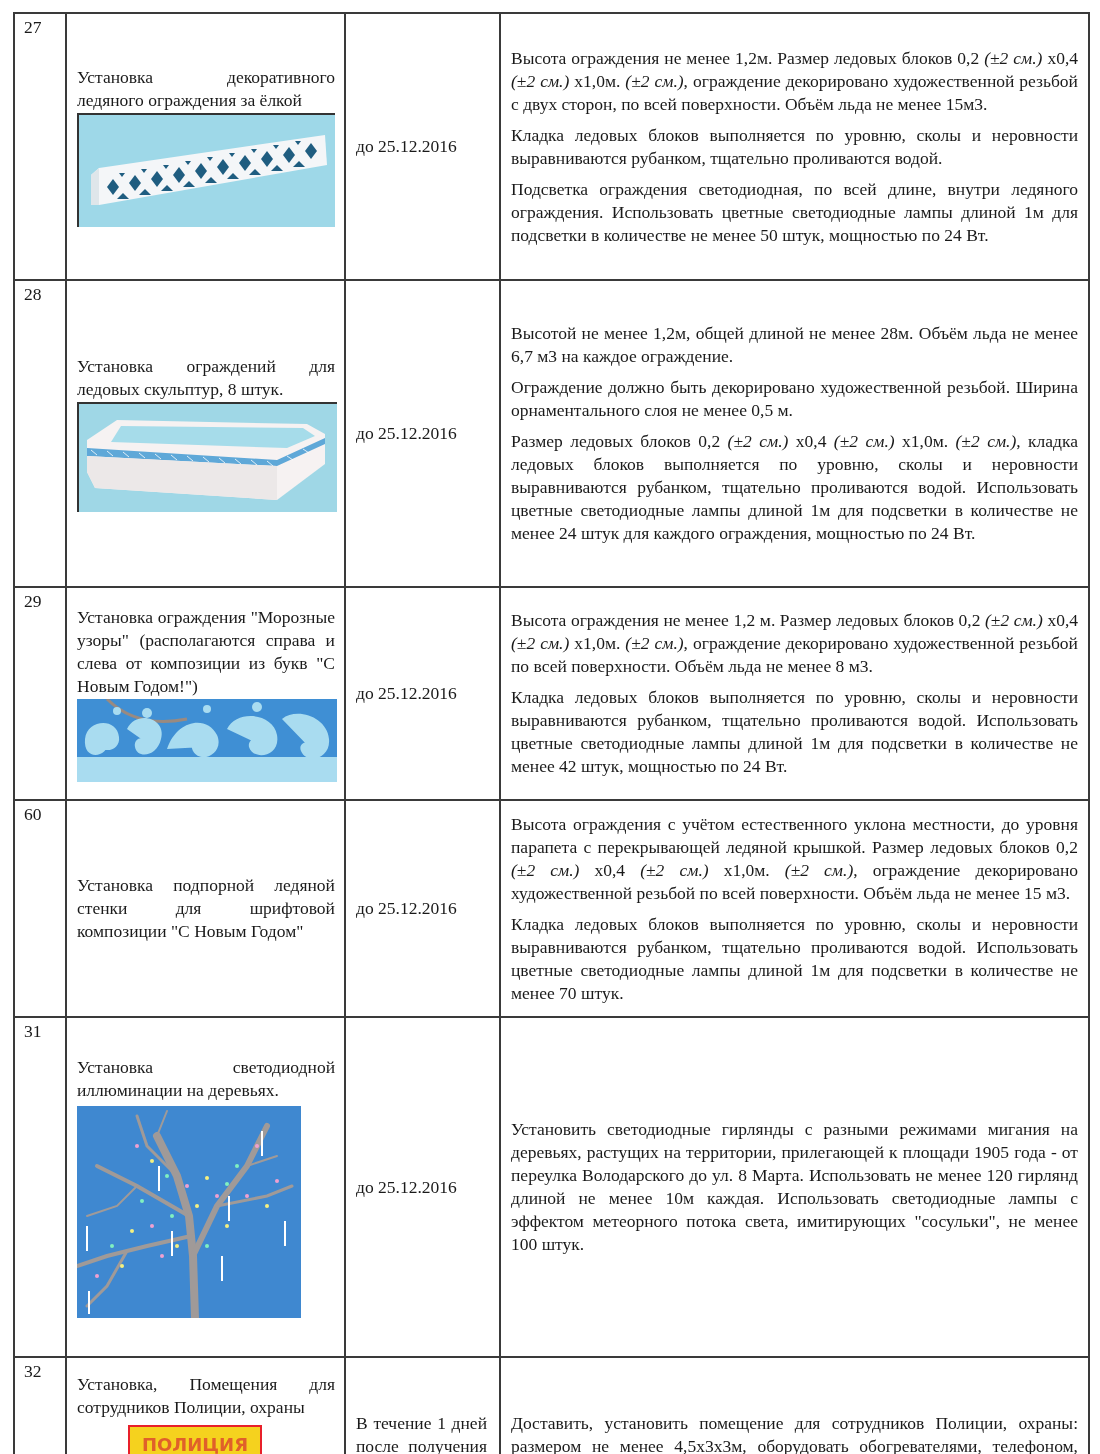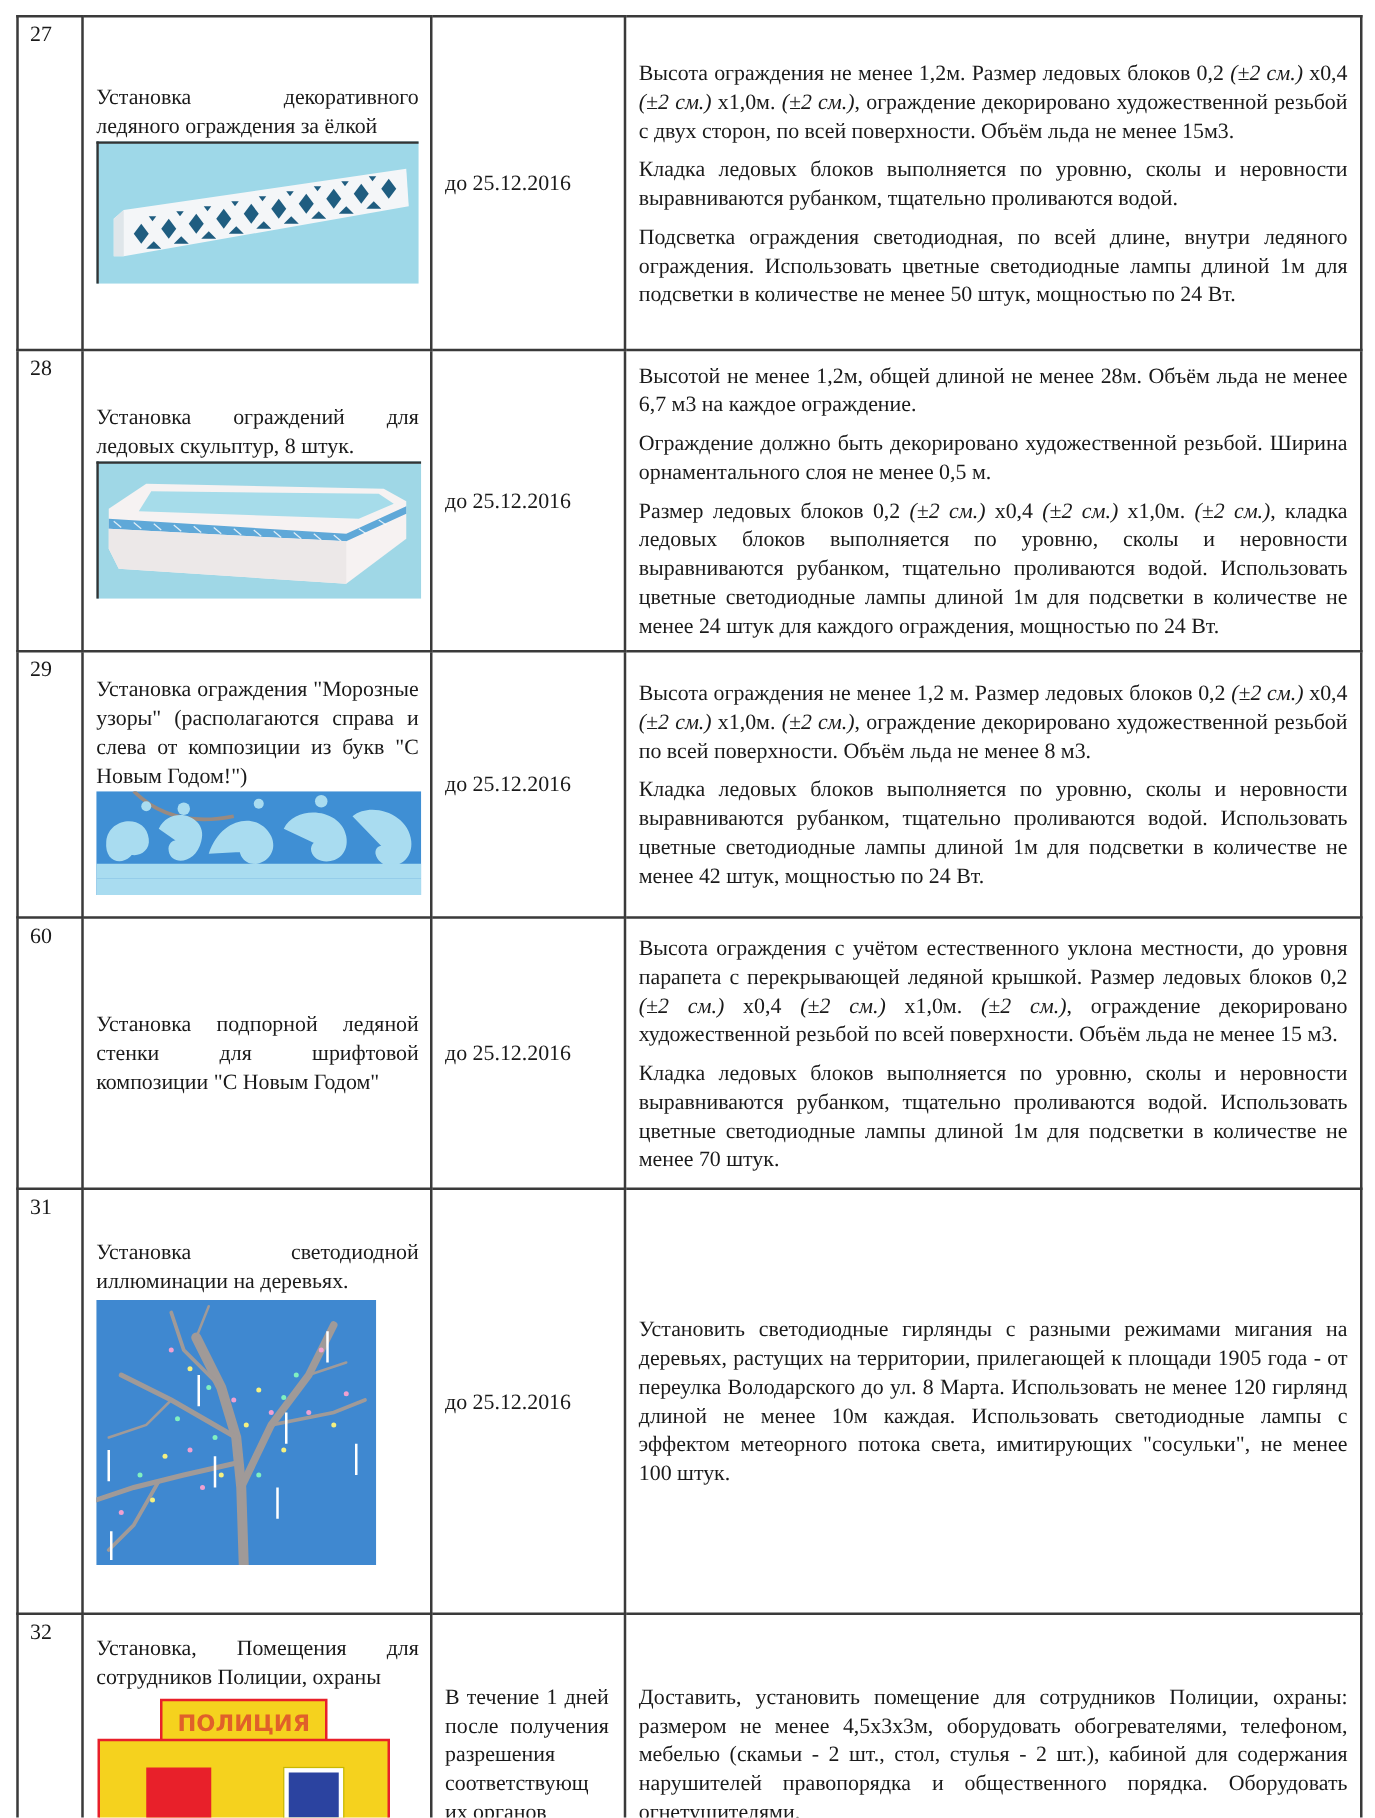--- a/index.html
+++ b/index.html
@@ -10,21 +10,21 @@
   table.spec td { border: 2px solid #3a3a3a; vertical-align: middle; padding: 0; font-size: 17.5px; line-height: 23px; }
   td.num { width: 52px; vertical-align: top !important; padding: 2px 0 0 9px !important; box-sizing: border-box; border-radius: 20px; }
   td.name { width: 279px; padding: 0 9px 0 10px !important; box-sizing: border-box; }
   td.date { width: 155px; padding: 0 12px 0 10px !important; box-sizing: border-box; }
   td.desc { padding: 0 10px 0 10px !important; box-sizing: border-box; }
   .just { text-align: justify; }
   .desc p { margin: 0; text-align: justify; }
   .desc p + p { margin-top: 8px; }
   .pic { display: block; margin-top: 1px; }
   i { font-style: italic; }
-  .r27 { height: 267px; } .r28 { height: 241px; } .r29 { height: 213px; }
+  .r27 { height: 267px; } .r28 { height: 307px; } .r29 { height: 213px; }
   .r30 { height: 217px; } .r31 { height: 340px; } .r32 { height: 224px; margin-left: 16px; }
 </style>
 </head>
 <body>
 
 <table class="spec">
   <tbody>
 
     <tr class="r27">
       <td class="num">27</td>

